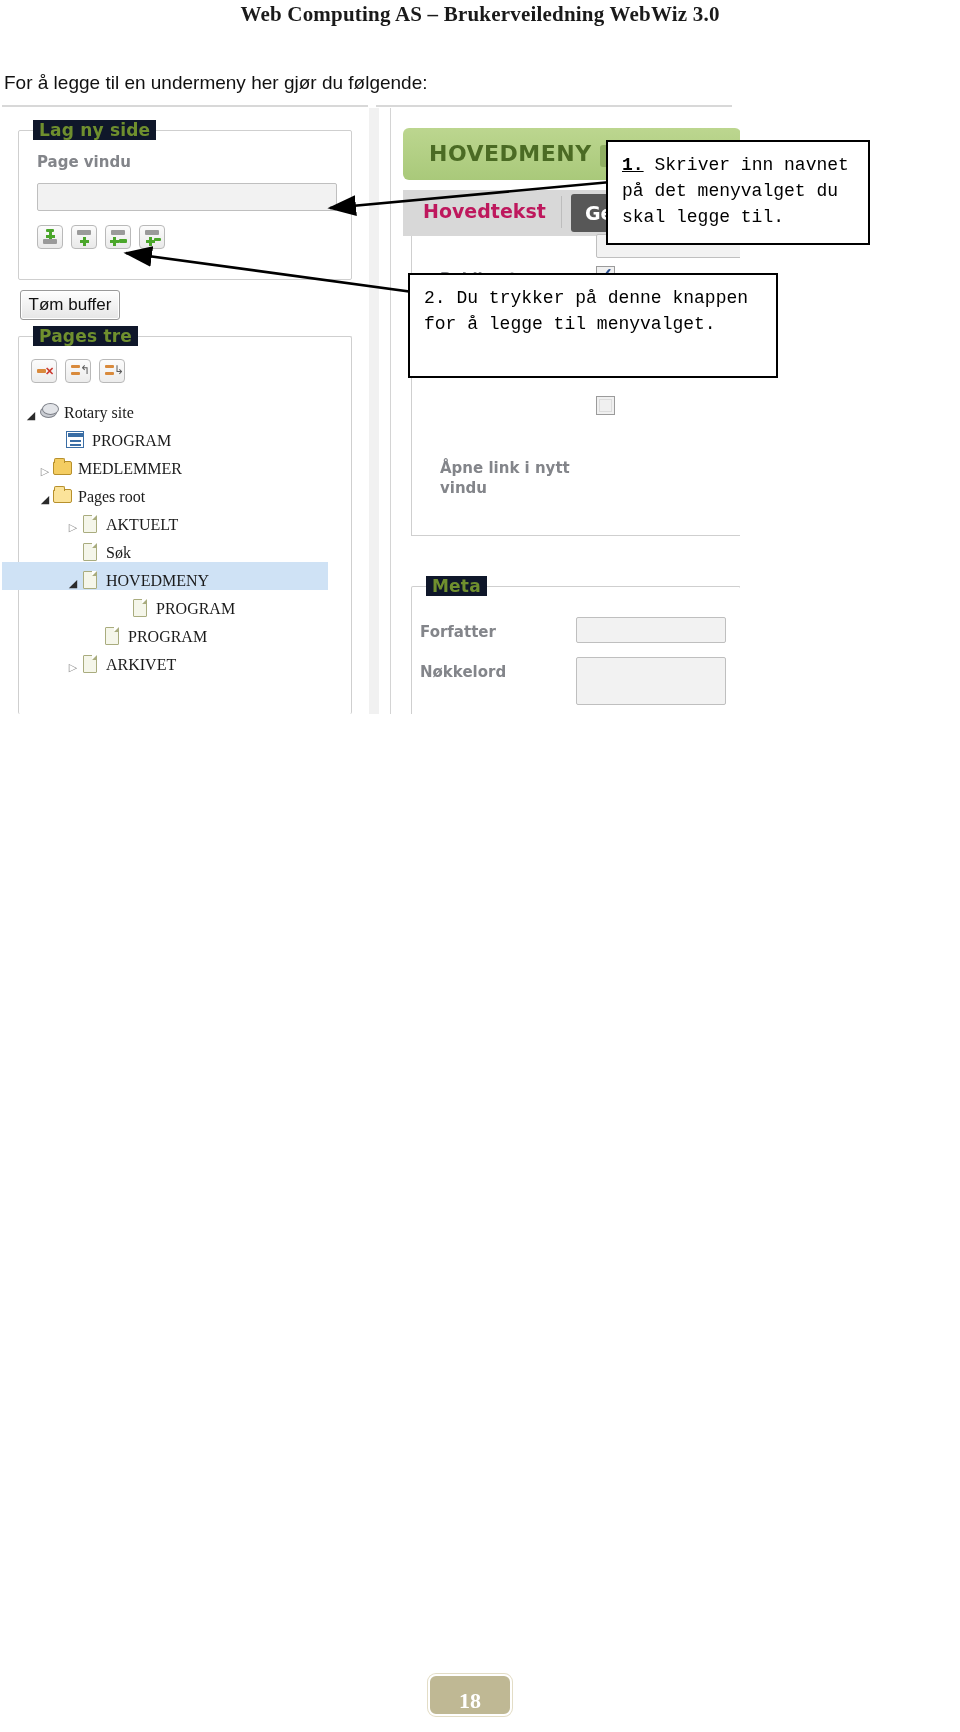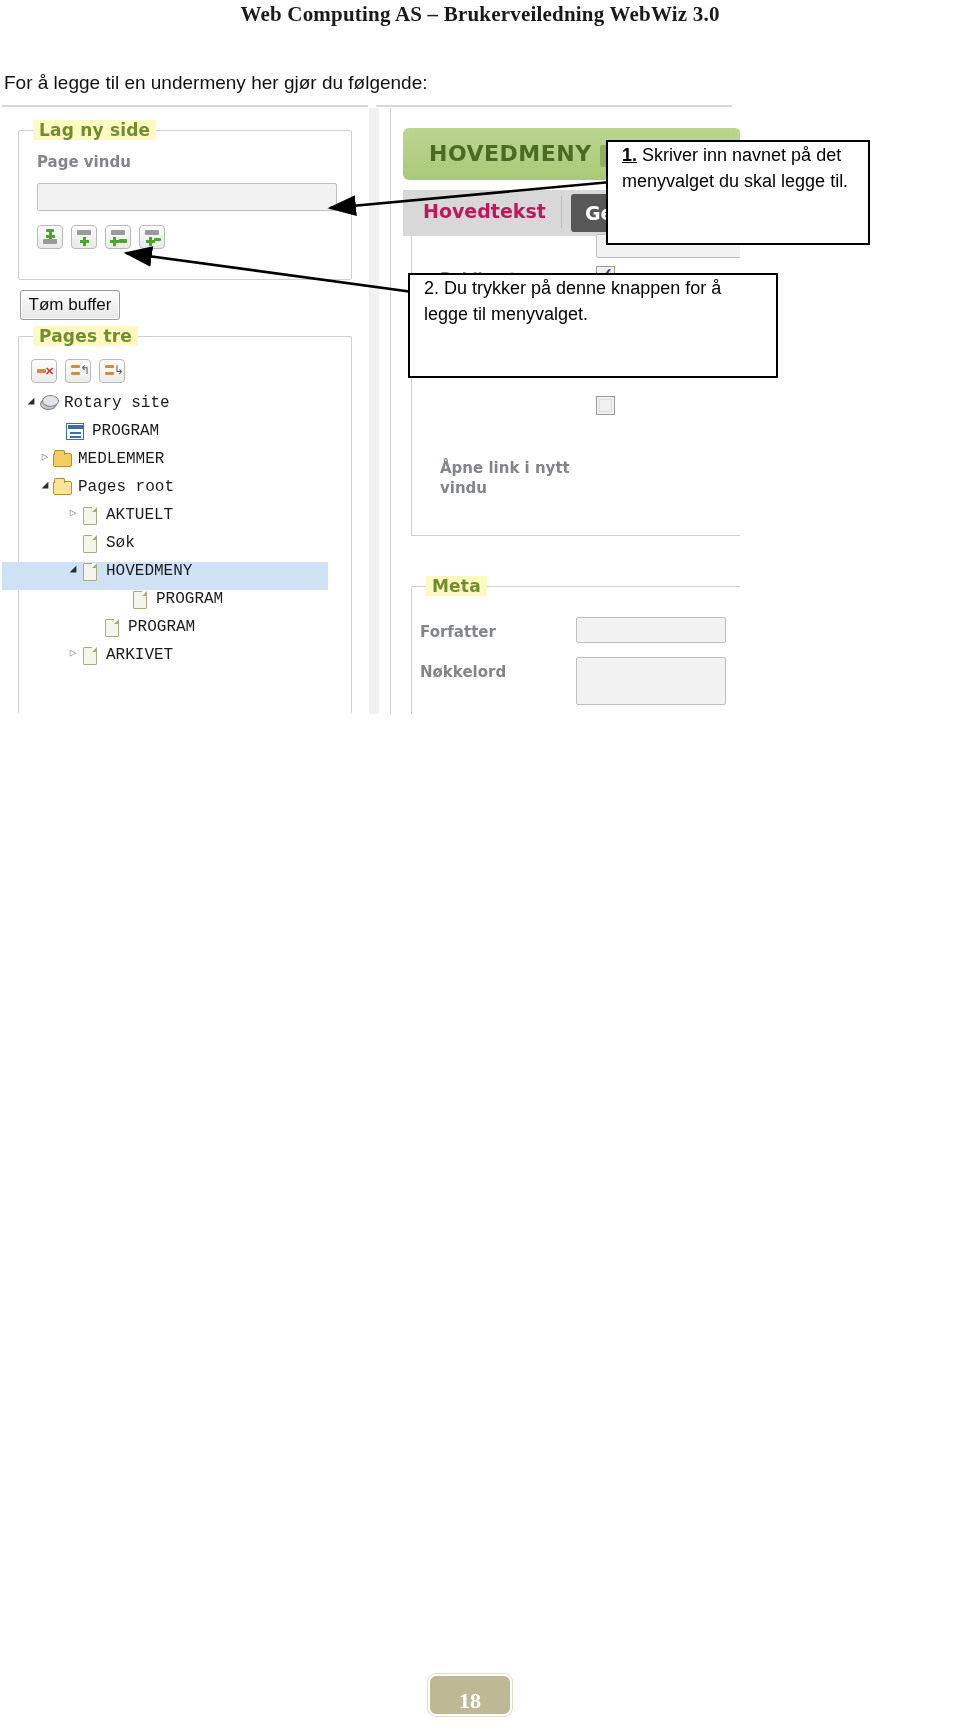--- a/index.html
+++ b/index.html
@@ -82,21 +82,21 @@
 
   
   .group {
     position: absolute;
     border: 1px solid #cfcfcf;
     border-radius: 2px;
   }
   .group-legend {
     position: absolute;
     top: -11px; left: 14px;
-    background: #fef9c3;
+    background: #0f172a;
     padding: 0 6px;
     font-size: 17px;
     font-weight: bold;
     color: #6f8f2e;
     letter-spacing: 0.2px;
     font-family: "DejaVu Sans", sans-serif;
   }
 
   .field-label {
     position: absolute;
@@ -151,24 +151,24 @@
     display: flex; align-items: center; justify-content: center;
     box-shadow: inset 0 0 0 1px #ffffff;
   }
 
   
   .tree { position: absolute; left: 22px; top: 286px; width: 326px; }
   .tnode {
     position: relative;
     height: 28px;
     display: flex;
-    align-items: flex-start;
+    align-items: flex-end;
     font-size: 16px;
     color: #1b1b1b;
-    font-family: Liberation Mono, monospace;
+    font-family: Liberation Serif, serif;
     white-space: nowrap;
   }
   .tnode.sel {
     background: #cfe2f5;
     width: 326px;
     margin-left: -22px;
     padding-left: 22px;
   }
   .twist {
     width: 14px; flex: 0 0 14px;
@@ -300,25 +300,25 @@
   .checkbox .inner {
     position:absolute; left:2px; top:2px; right:2px; bottom:2px;
     border:1px solid #dcdcdc;
   }
 
   
   .callout {
     position: absolute;
     background: #ffffff;
     border: 2px solid #000000;
-    font-family: Liberation Sans, sans-serif;
+    font-family: Liberation Mono, monospace;
     font-size: 18px;
     color: #000000;
     line-height: 1.45;
-    padding: 0 14px;
+    padding: 10px 14px;
     z-index: 30;
   }
   .callout b { font-weight: bold; text-decoration: underline; }
 
   .arrow-svg {
     position: absolute; left: 0; top: 0;
     width: 960px; height: 1732px;
     pointer-events: none;
     z-index: 25;
   }

